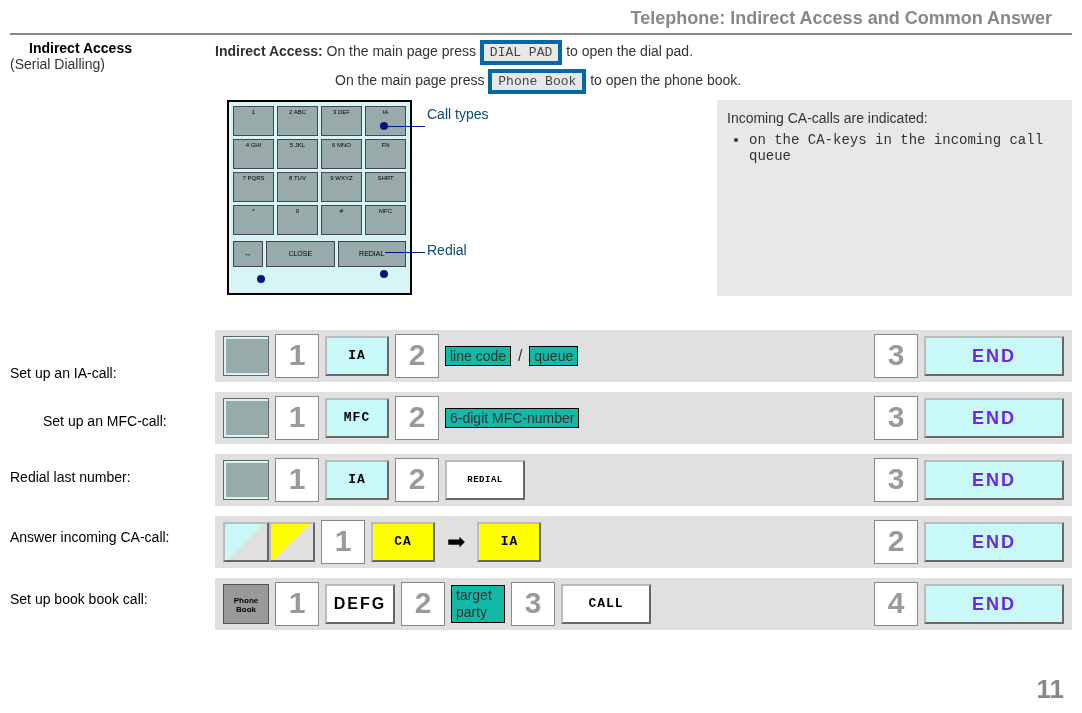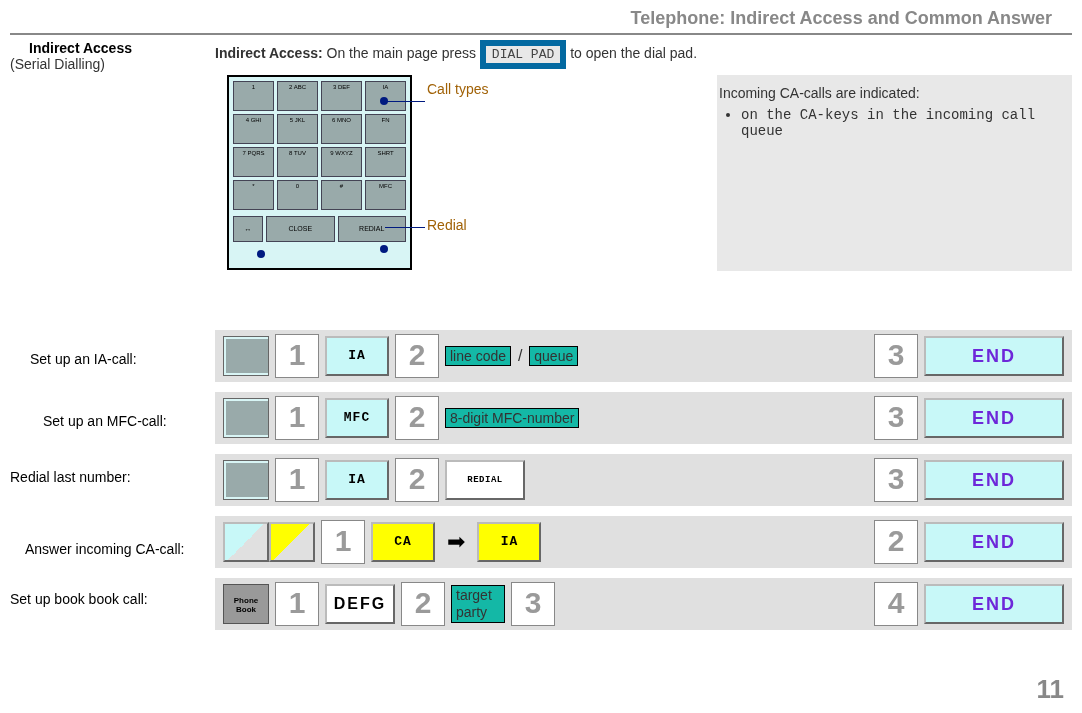--- a/index.html
+++ b/index.html
@@ -41,21 +41,21 @@
   }
   .maincol {
     position: absolute;
     left: 215px;
     top: 40px;
     right: 10px;
   }
   .intro-line { margin-bottom: 4px; }
   .btn-inline {
     display: inline-block;
-    border: 6px solid #0369a1;
+    border: 4px solid #0369a1;
     background: #e8e8e8;
     font-family: "Courier New", monospace;
     font-size: 13px;
     padding: 1px 6px;
     color: #444;
     vertical-align: baseline;
   }
   .keypad-area {
     position: relative;
     height: 210px;
@@ -88,41 +88,41 @@
   }
   .kp-bottom {
     display: grid;
     grid-template-columns: 30px 1fr 1fr;
     gap: 3px;
     margin-top: 6px;
   }
   .kp-bottom .kp-key { height: 26px; font-size: 7px; line-height: 24px; padding-top:0; }
   .annot {
     position: absolute;
-    color: #a16207;
+    color: #0c4a6e;
     font-size: 14px;
   }
   .line1 {
     position: absolute;
     border-top: 1px solid #001a80;
     height: 1px;
   }
   .dot {
     width: 8px; height: 8px; border-radius: 50%;
     background: #001a80;
     position: absolute;
   }
   .greybox {
     position: absolute;
     right: 0;
     top: 0;
     width: 355px;
     height: 196px;
     background: #e8e8e8;
-    padding: 10px 2px;
+    padding: 10px 10px;
     font-size: 14px;
   }
   .greybox ul { margin: 6px 0 0 0; padding-left: 22px; font-family: Liberation Mono, monospace; }
   .row {
     position: absolute;
     left: 0;
     right: 0;
     height: 52px;
     background: #e0e0e0;
     display: flex;
@@ -245,20 +245,25 @@
   <div class="sub">(Serial Dialling)</div>
 </div>
 
 <div class="maincol">
 
   <div class="intro-line">
     <b>Indirect Access:</b>
     <span>On the main page press</span>
     <span class="btn-inline">DIAL PAD</span>
     <span>to open the dial pad.</span>
+  </div>
+  <div class="intro-line" style="padding-left:120px">
+    <span>On the main page press</span>
+    <span class="btn-inline">Phone Book</span>
+    <span>to open the phone book.</span>
   </div>
 
   <div class="keypad-area">
     <div class="keypad">
       <div class="kp-grid">
         <div class="kp-key">1</div>
         <div class="kp-key">2 ABC</div>
         <div class="kp-key">3 DEF</div>
         <div class="kp-key">IA</div>
         <div class="kp-key">4 GHI</div>
@@ -312,21 +317,21 @@
     <div class="spacer"></div>
     <div class="stepnum">3</div>
     <div class="end-btn">END</div>
   </div>
 
   <div class="row" style="top:352px;">
     <div class="mini-keypad"></div>
     <div class="stepnum">1</div>
     <div class="soft-btn cyan">MFC</div>
     <div class="stepnum">2</div>
-    <span class="boxed boxed-nw">8-digit MFC-number</span>
+    <span class="boxed boxed-nw">6-digit MFC-number</span>
     <div class="spacer"></div>
     <div class="stepnum">3</div>
     <div class="end-btn">END</div>
   </div>
 
   <div class="row" style="top:414px;">
     <div class="mini-keypad"></div>
     <div class="stepnum">1</div>
     <div class="soft-btn cyan">IA</div>
     <div class="stepnum">2</div>
@@ -350,26 +355,27 @@
     <div class="end-btn">END</div>
   </div>
 
   <div class="row" style="top:538px;">
     <div class="phonebook-mb">Phone Book</div>
     <div class="stepnum">1</div>
     <div class="defg">DEFG</div>
     <div class="stepnum">2</div>
     <span class="boxed" style="max-width:54px; display:inline-block;">target party</span>
     <div class="stepnum">3</div>
+    <div class="soft-btn" style="min-width:90px">CALL</div>
     <div class="spacer"></div>
     <div class="stepnum">4</div>
     <div class="end-btn">END</div>
   </div>
 
 </div>
 
-<div class="row-label" style="top:350px;margin-left:20px;">Set up an IA-call:</div>
+<div class="row-label" style="top:364px;">Set up an IA-call:</div>
 <div class="row-label" style="top:412px;margin-left:33px;">Set up an MFC-call:</div>
 <div class="row-label" style="top:468px;">Redial last number:</div>
-<div class="row-label" style="top:540px;margin-left:15px;">Answer incoming CA-call:</div>
+<div class="row-label" style="top:528px;">Answer incoming CA-call:</div>
 <div class="row-label" style="top:590px;">Set up book book call:</div>
 
 <div class="pagenum">11</div>
 
 </body></html>

